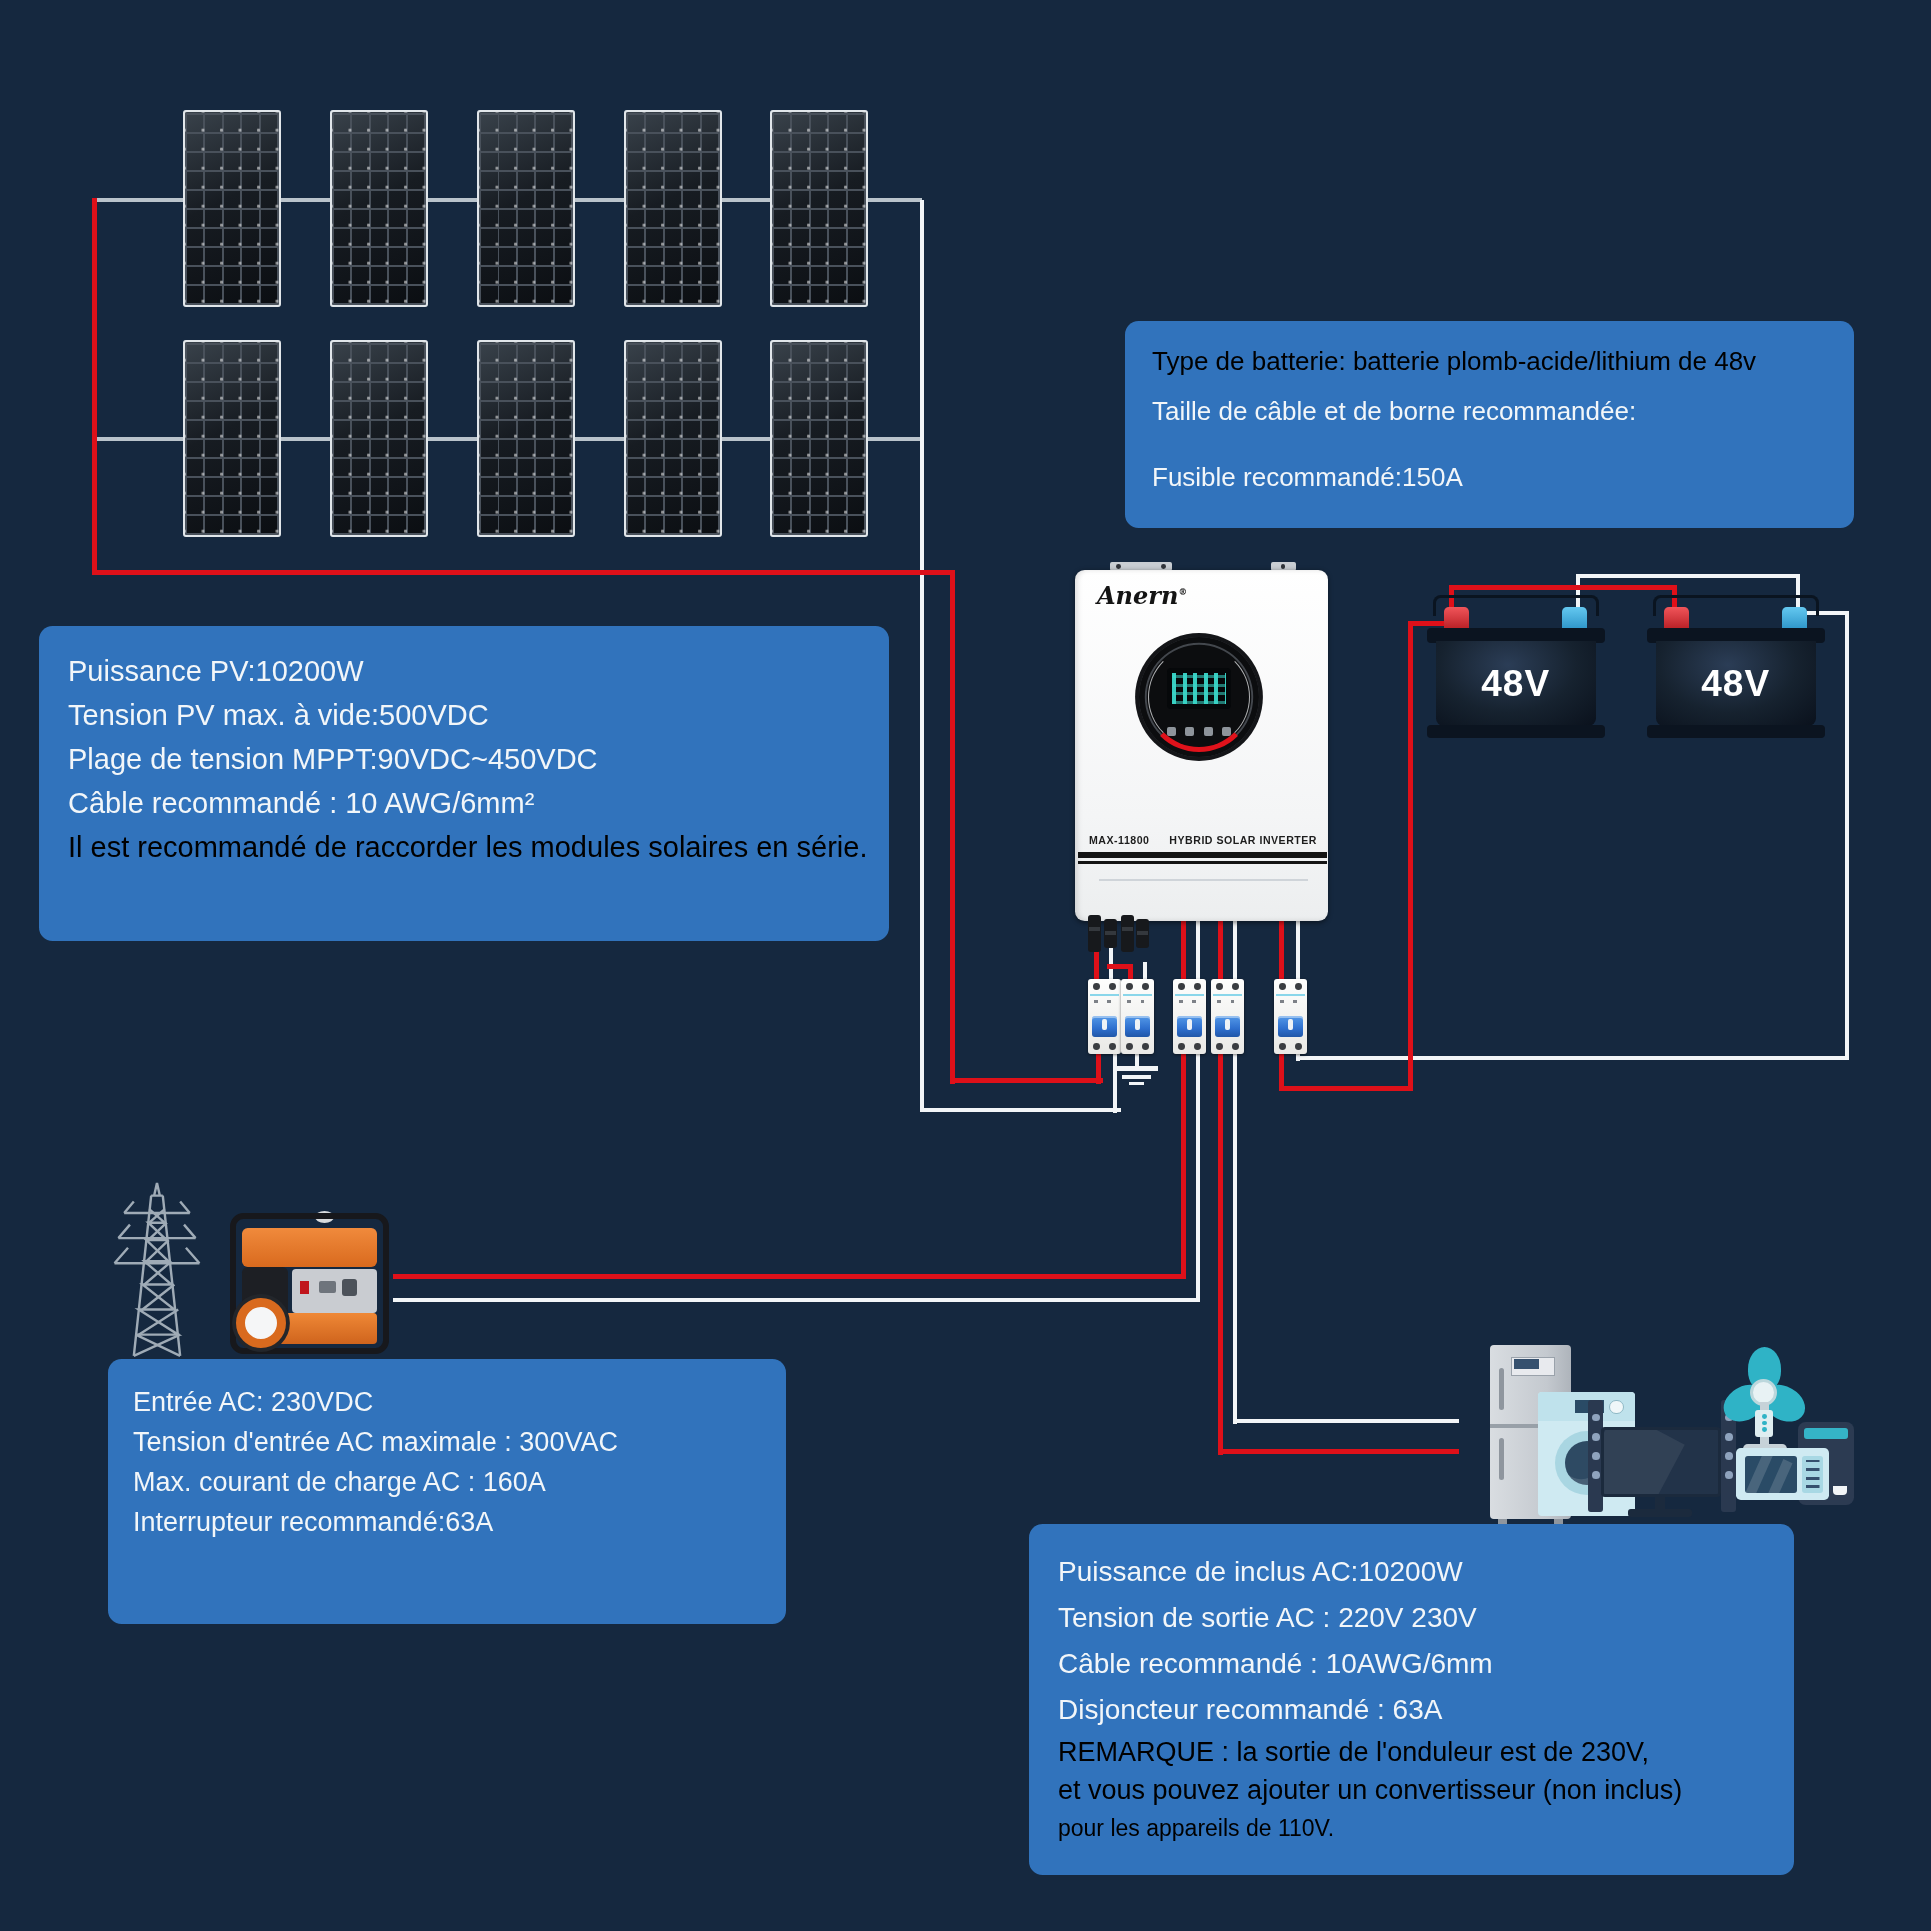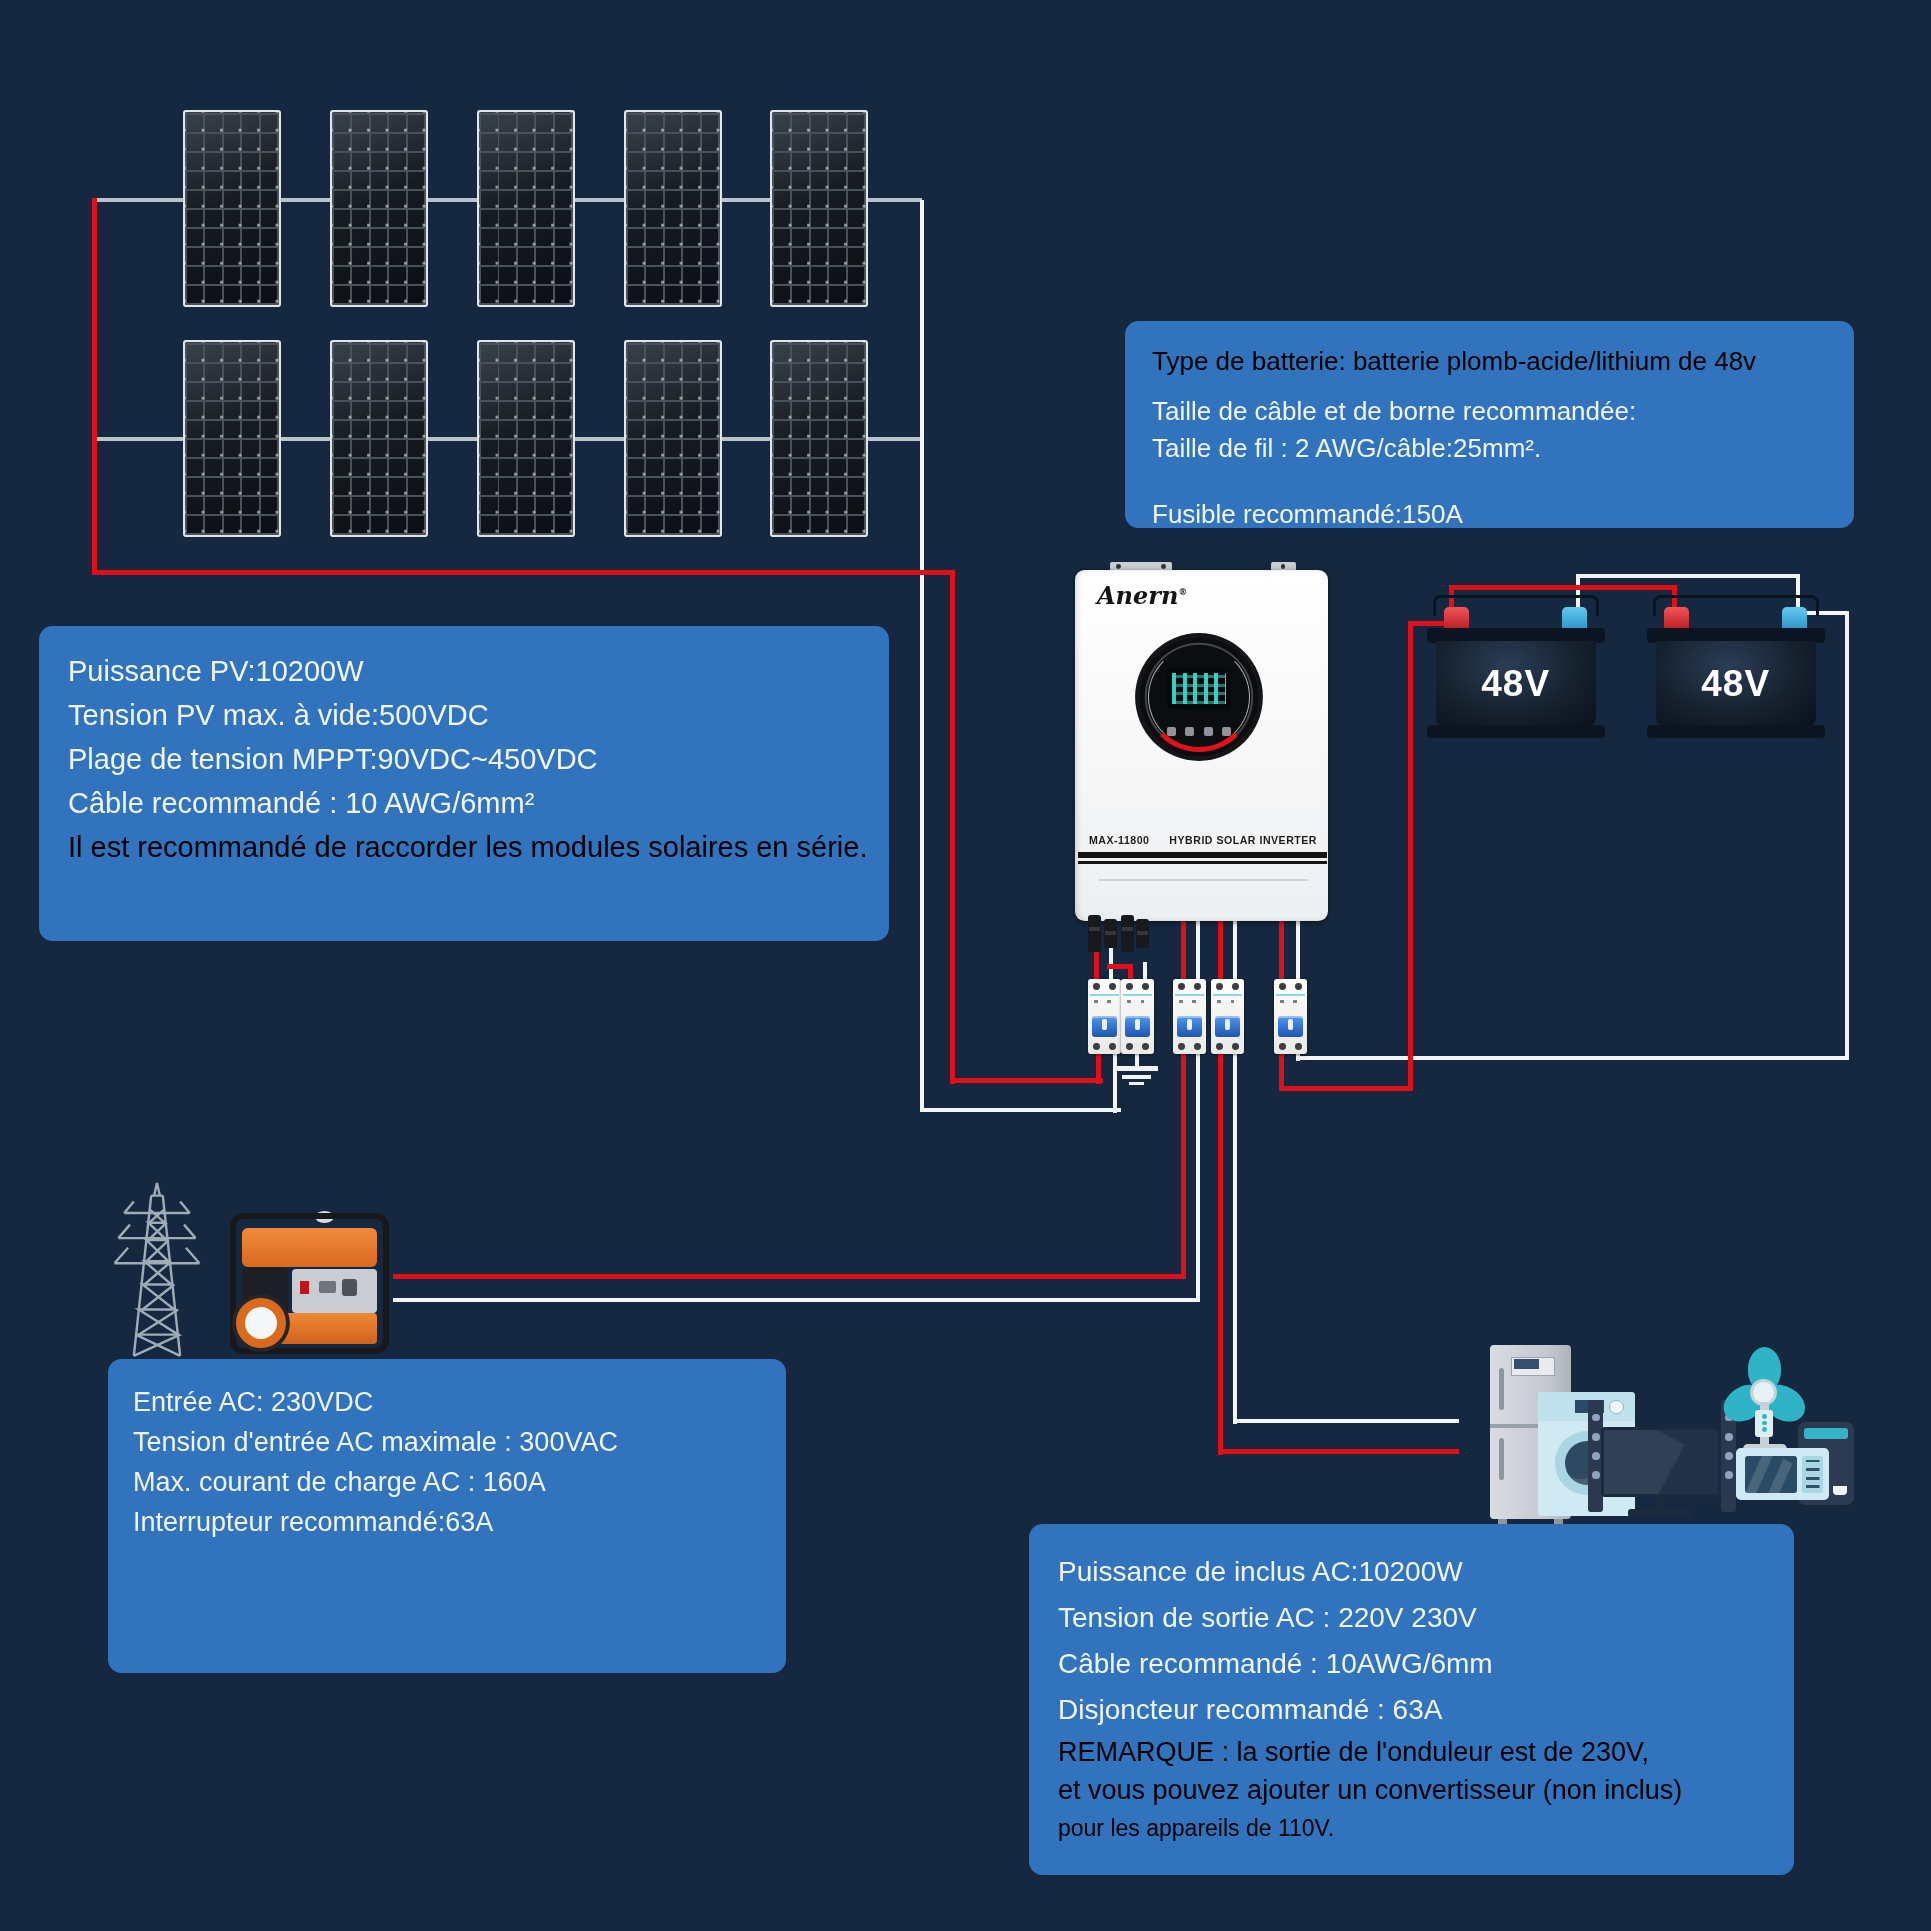--- a/index.html
+++ b/index.html
@@ -436,25 +436,24 @@
     <div class="line" style="line-height:44px">Puissance PV:10200W</div>
     <div class="line" style="line-height:44px">Tension PV max. à vide:500VDC</div>
     <div class="line" style="line-height:44px">Plage de tension MPPT:90VDC~450VDC</div>
     <div class="line" style="line-height:44px">Câble recommandé : 10 AWG/6mm²</div>
     <div class="line note" style="line-height:44px">Il est recommandé de raccorder les modules solaires en série.</div>
   </div>
 
   <div class="info-box" style="left:1125px;top:321px;width:729px;height:207px;padding:21px 27px;font-size:26px">
     <div class="line note" style="line-height:39px">Type de batterie: batterie plomb-acide/lithium de 48v</div>
     <div class="line" style="line-height:37px;margin-top:11.6px">Taille de câble et de borne recommandée:</div>
-    <div class="line" style="line-height:37px">Taille de fil : 2 AWG/câble:25mm².</div>
     <div class="line" style="line-height:37px;margin-top:29px">Fusible recommandé:150A</div>
   </div>
 
-  <div class="info-box" style="left:108px;top:1359px;width:678px;height:314px;padding:23px 25px;font-size:27px">
+  <div class="info-box" style="left:108px;top:1359px;width:678px;height:265px;padding:23px 25px;font-size:27px">
     <div class="line" style="line-height:40px">Entrée AC: 230VDC</div>
     <div class="line" style="line-height:40px">Tension d'entrée AC maximale : 300VAC</div>
     <div class="line" style="line-height:40px">Max. courant de charge AC : 160A</div>
     <div class="line" style="line-height:40px">Interrupteur recommandé:63A</div>
   </div>
 
   <div class="info-box" style="left:1029px;top:1524px;width:765px;height:351px;padding:25px 29px;font-size:28px">
     <div class="line" style="line-height:46px">Puissance de inclus AC:10200W</div>
     <div class="line" style="line-height:46px">Tension de sortie AC : 220V 230V</div>
     <div class="line" style="line-height:46px">Câble recommandé : 10AWG/6mm</div>

